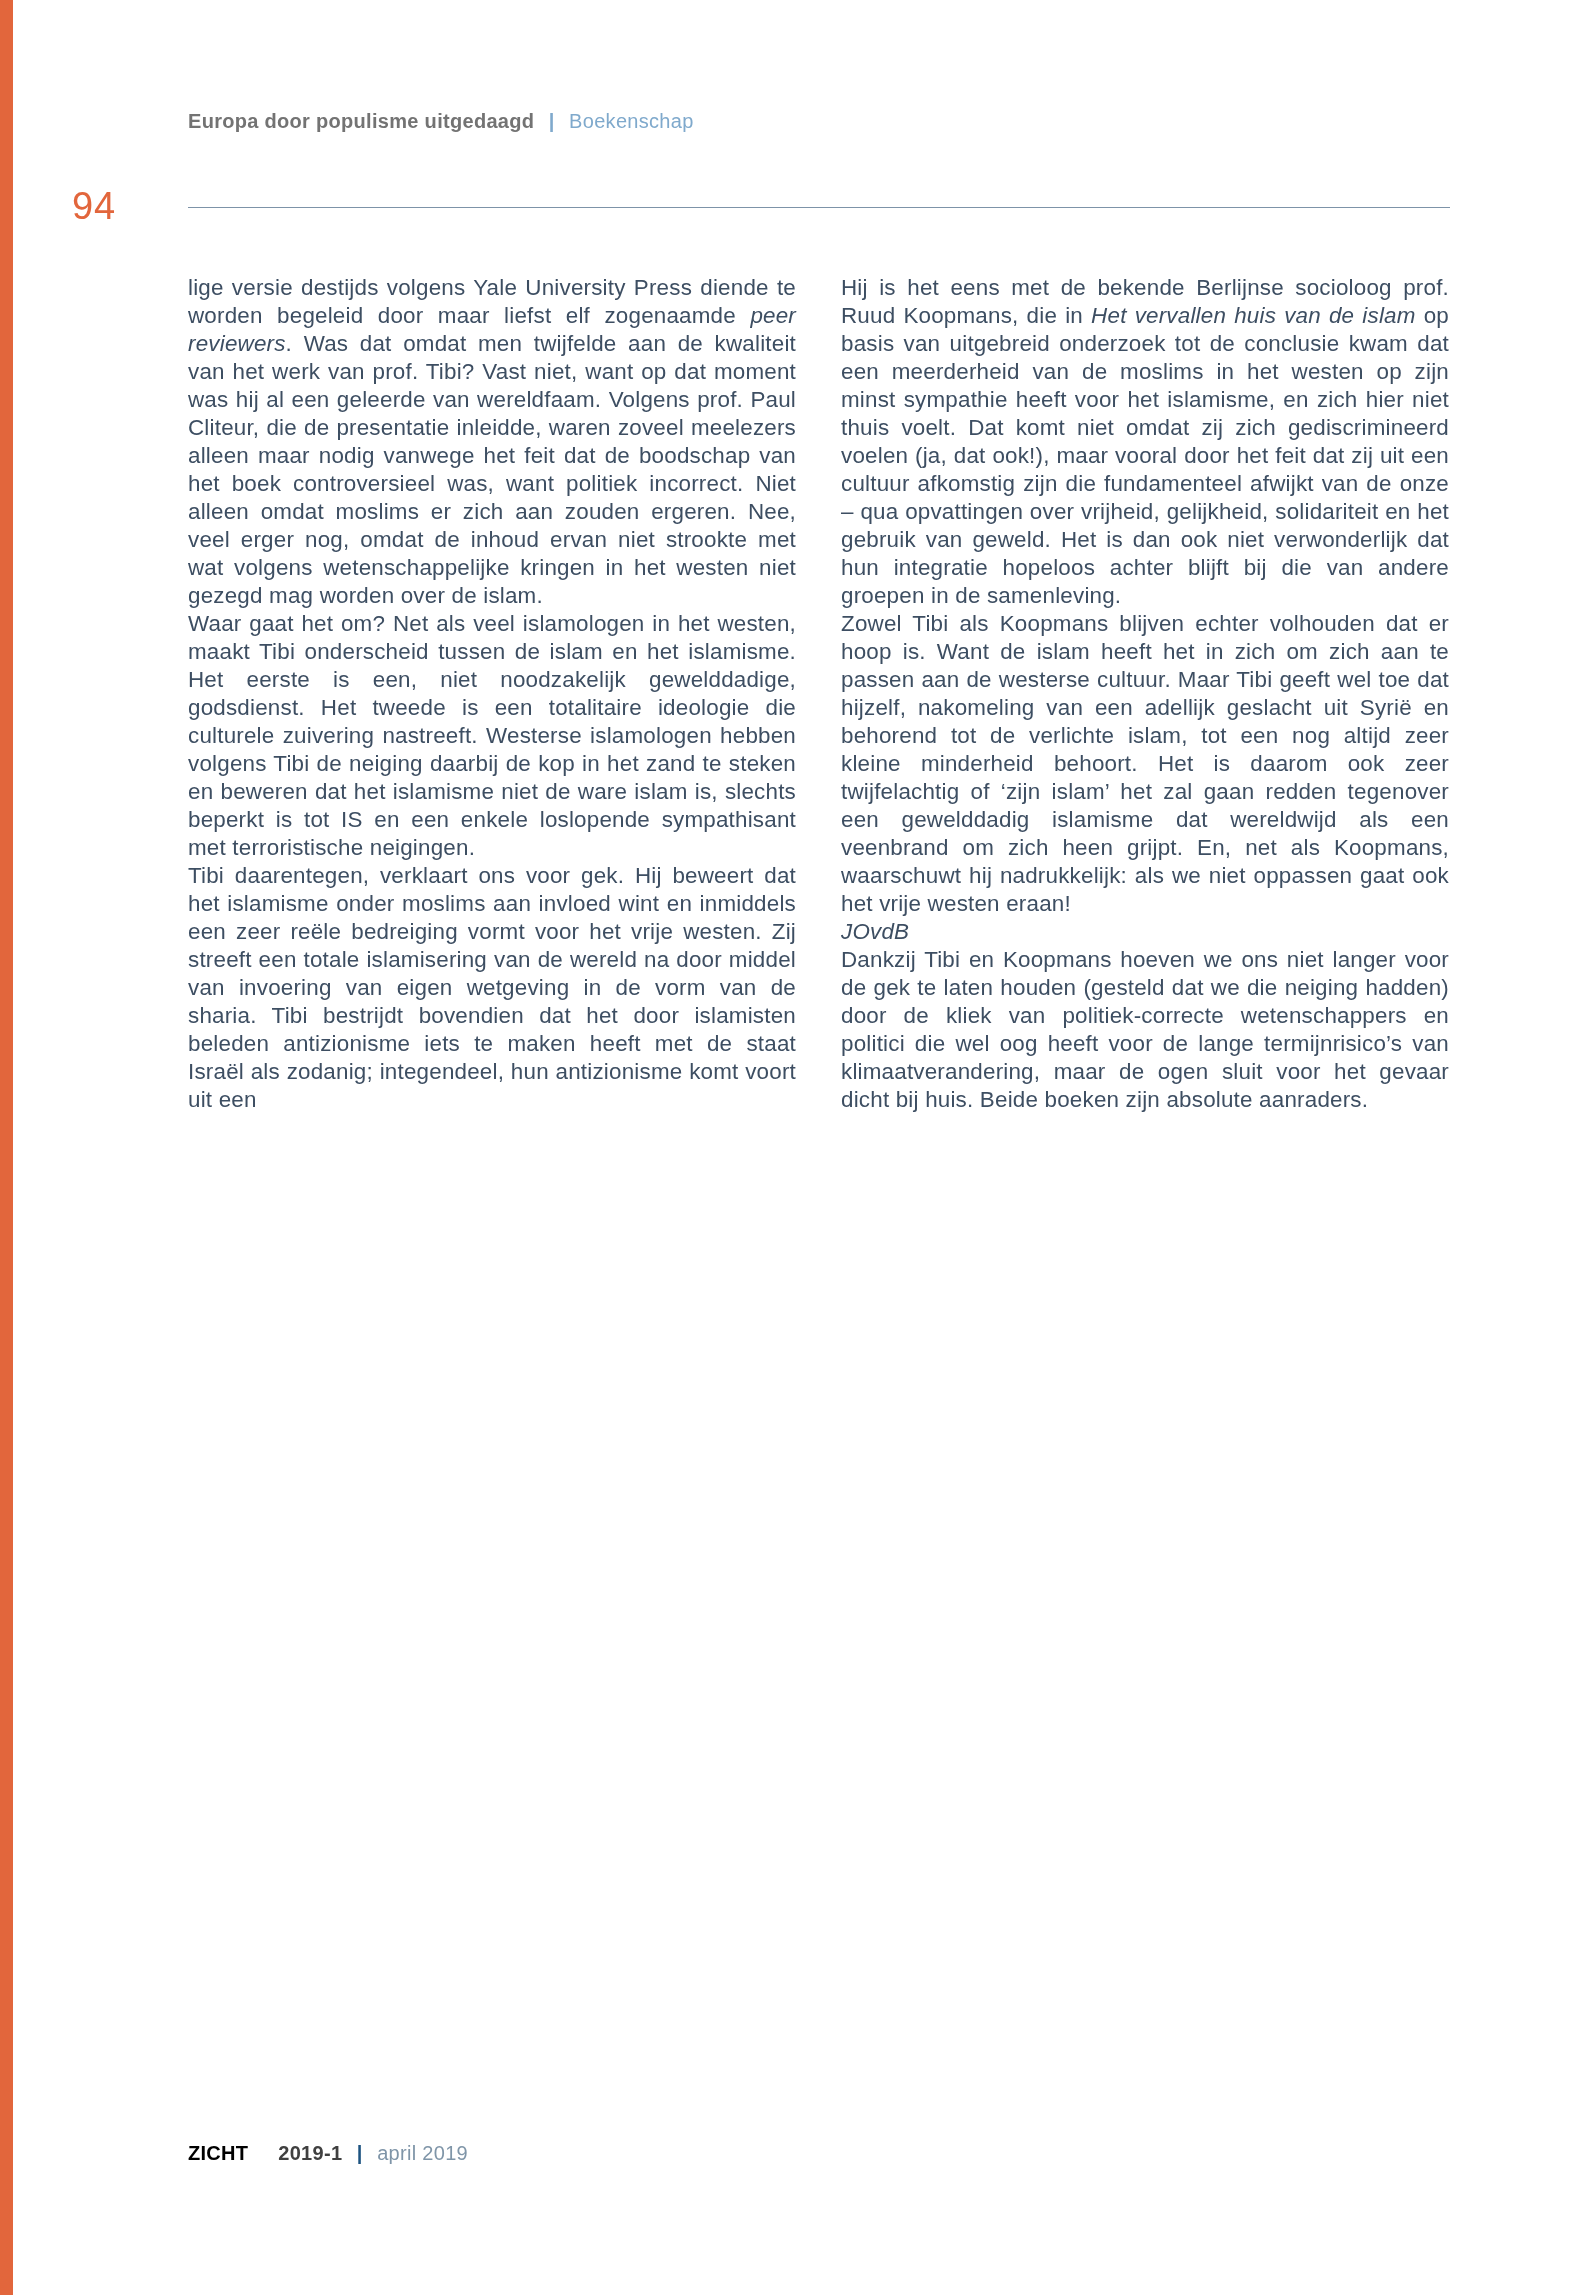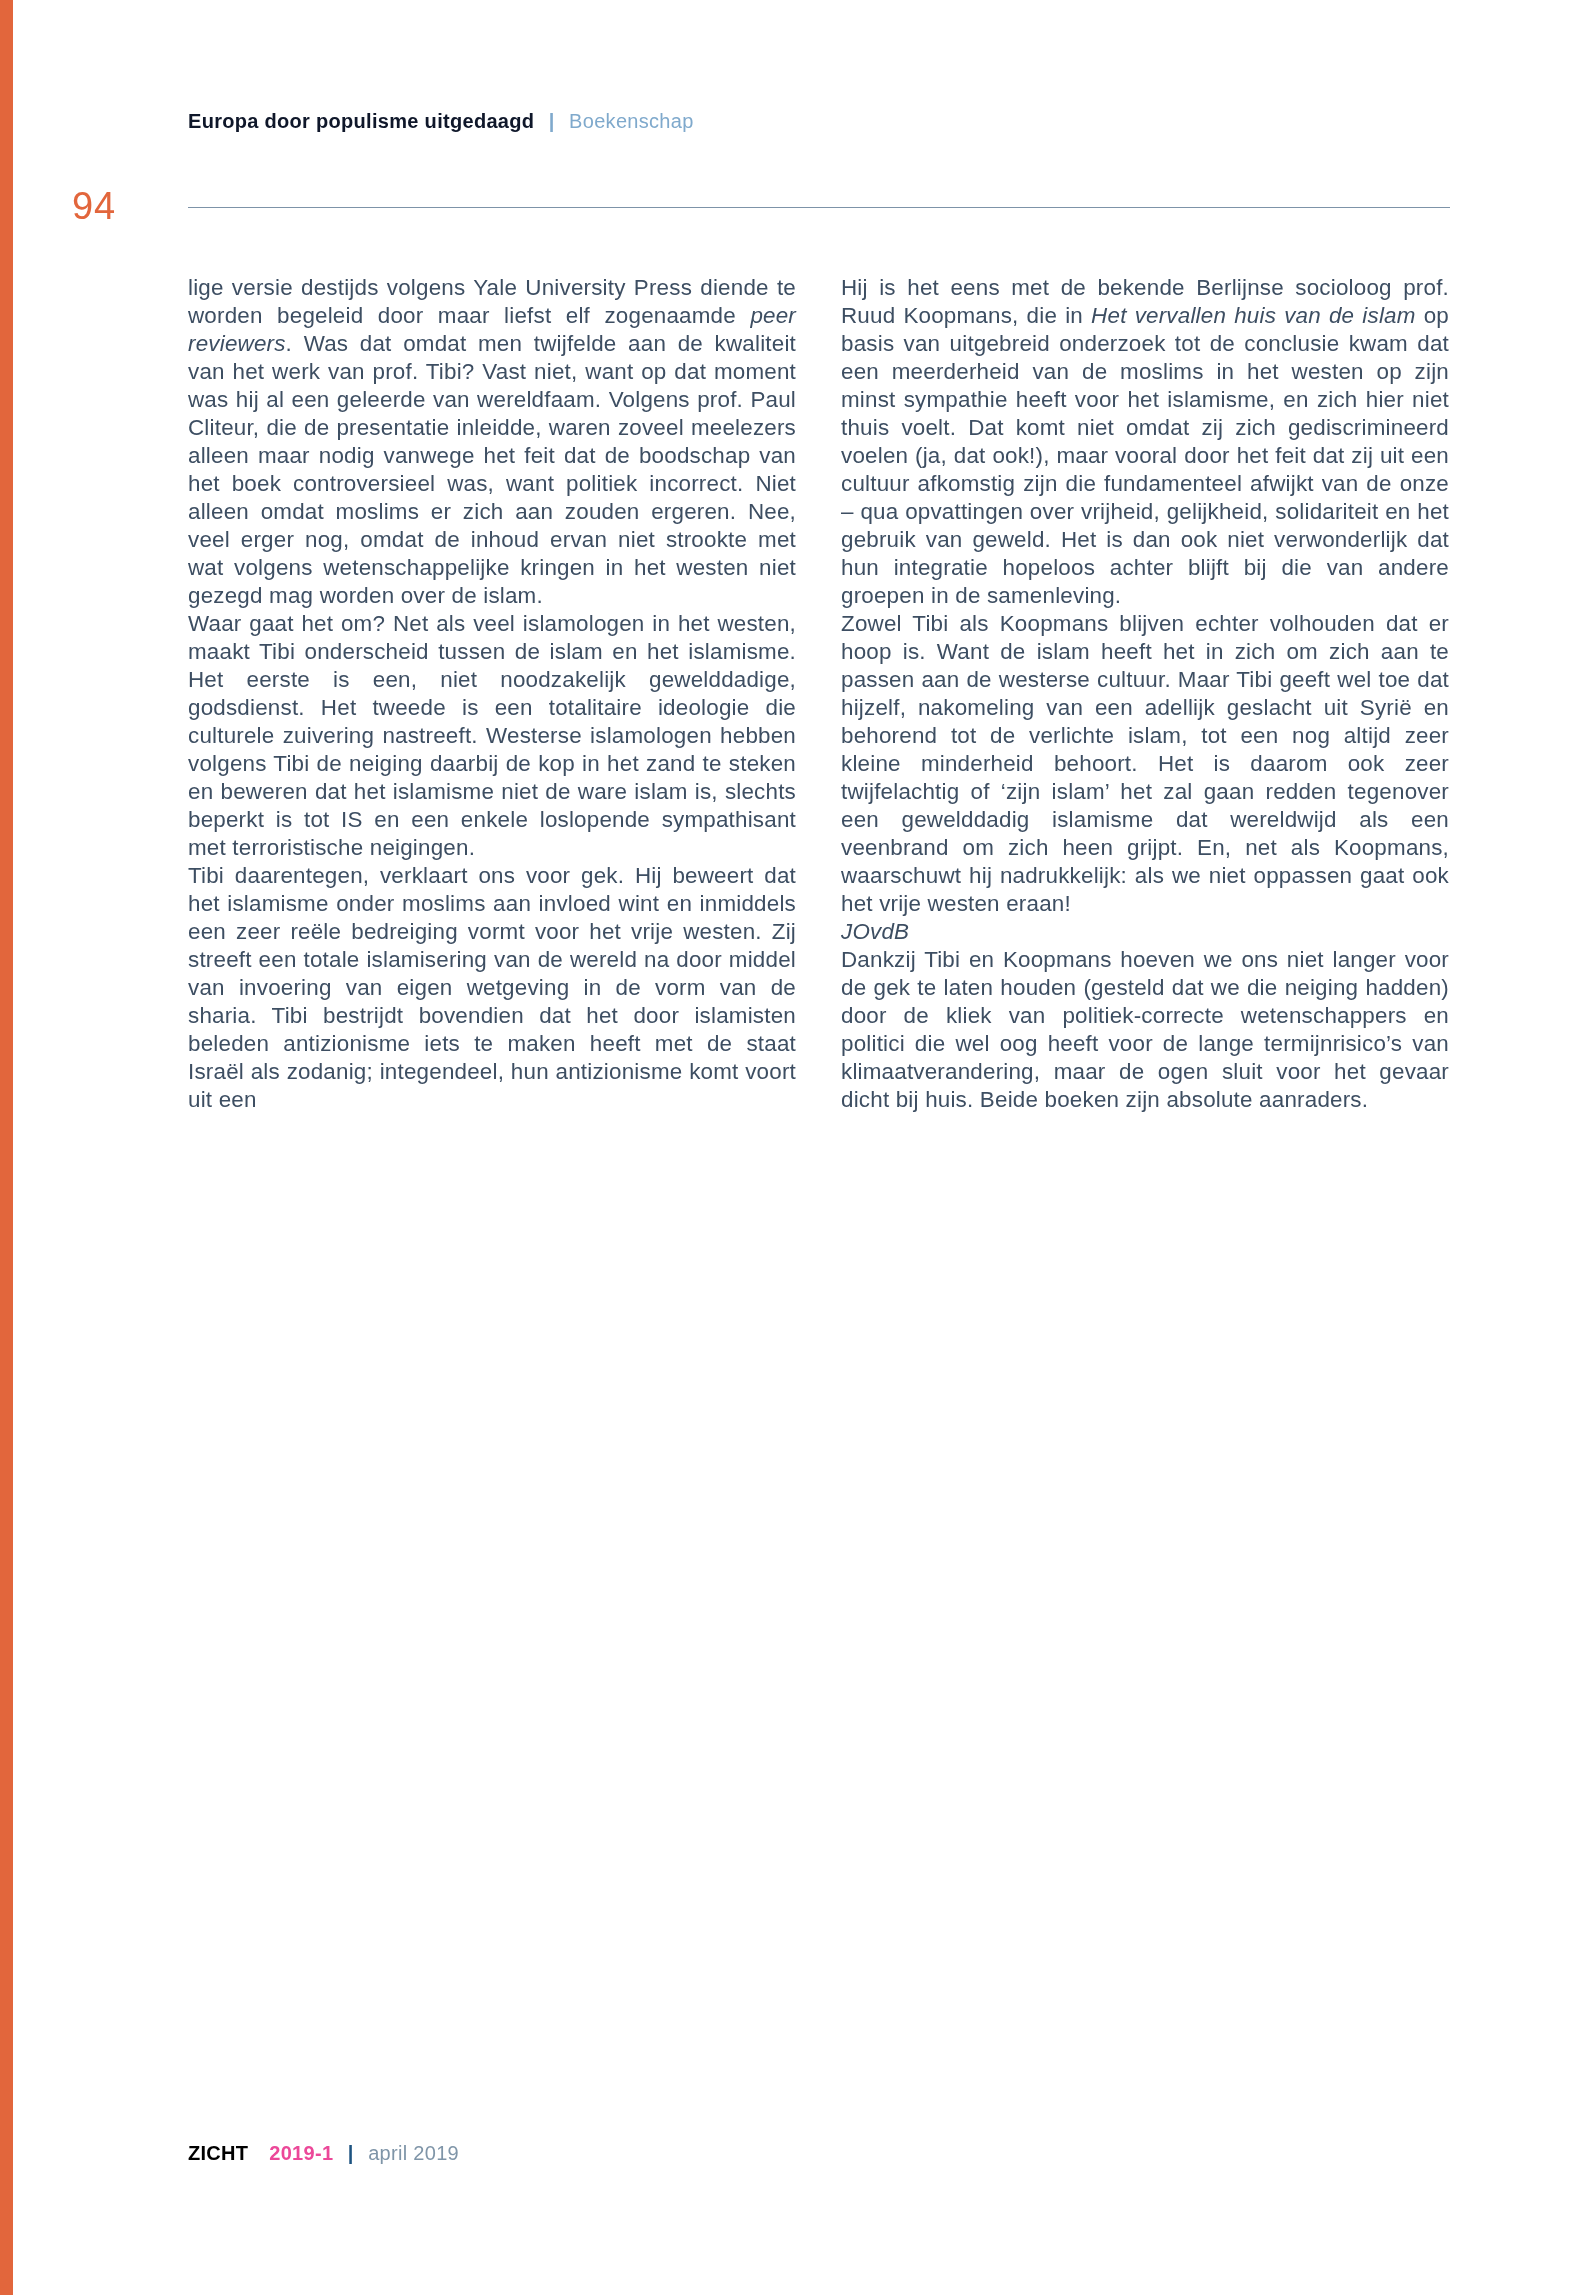--- a/index.html
+++ b/index.html
@@ -25,21 +25,21 @@
   }
   .header {
     position: absolute;
     left: 188px;
     top: 110px;
     font-size: 20px;
     letter-spacing: 0.3px;
     white-space: nowrap;
   }
   .header .title {
-    color: #0f172a;
+    color: #737373;
     font-weight: bold;
   }
   .header .sep {
     color: #7fa9cc;
     font-weight: bold;
     margin: 0 8.6px;
   }
   .header .section {
     color: #7fa9cc;
   }
@@ -86,23 +86,23 @@
     top: 2142px;
     font-size: 20px;
     letter-spacing: 0.3px;
     white-space: nowrap;
   }
   .footer .magazine {
     color: #000000;
     font-weight: bold;
   }
   .footer .issue {
-    color: #ec4899;
+    color: #404040;
     font-weight: bold;
-    margin-left: 15px;
+    margin-left: 24px;
   }
   .footer .sep {
     color: #1c5380;
     font-weight: bold;
     margin: 0 8.6px;
   }
   .footer .date {
     color: #7f95a8;
   }
 </style>

